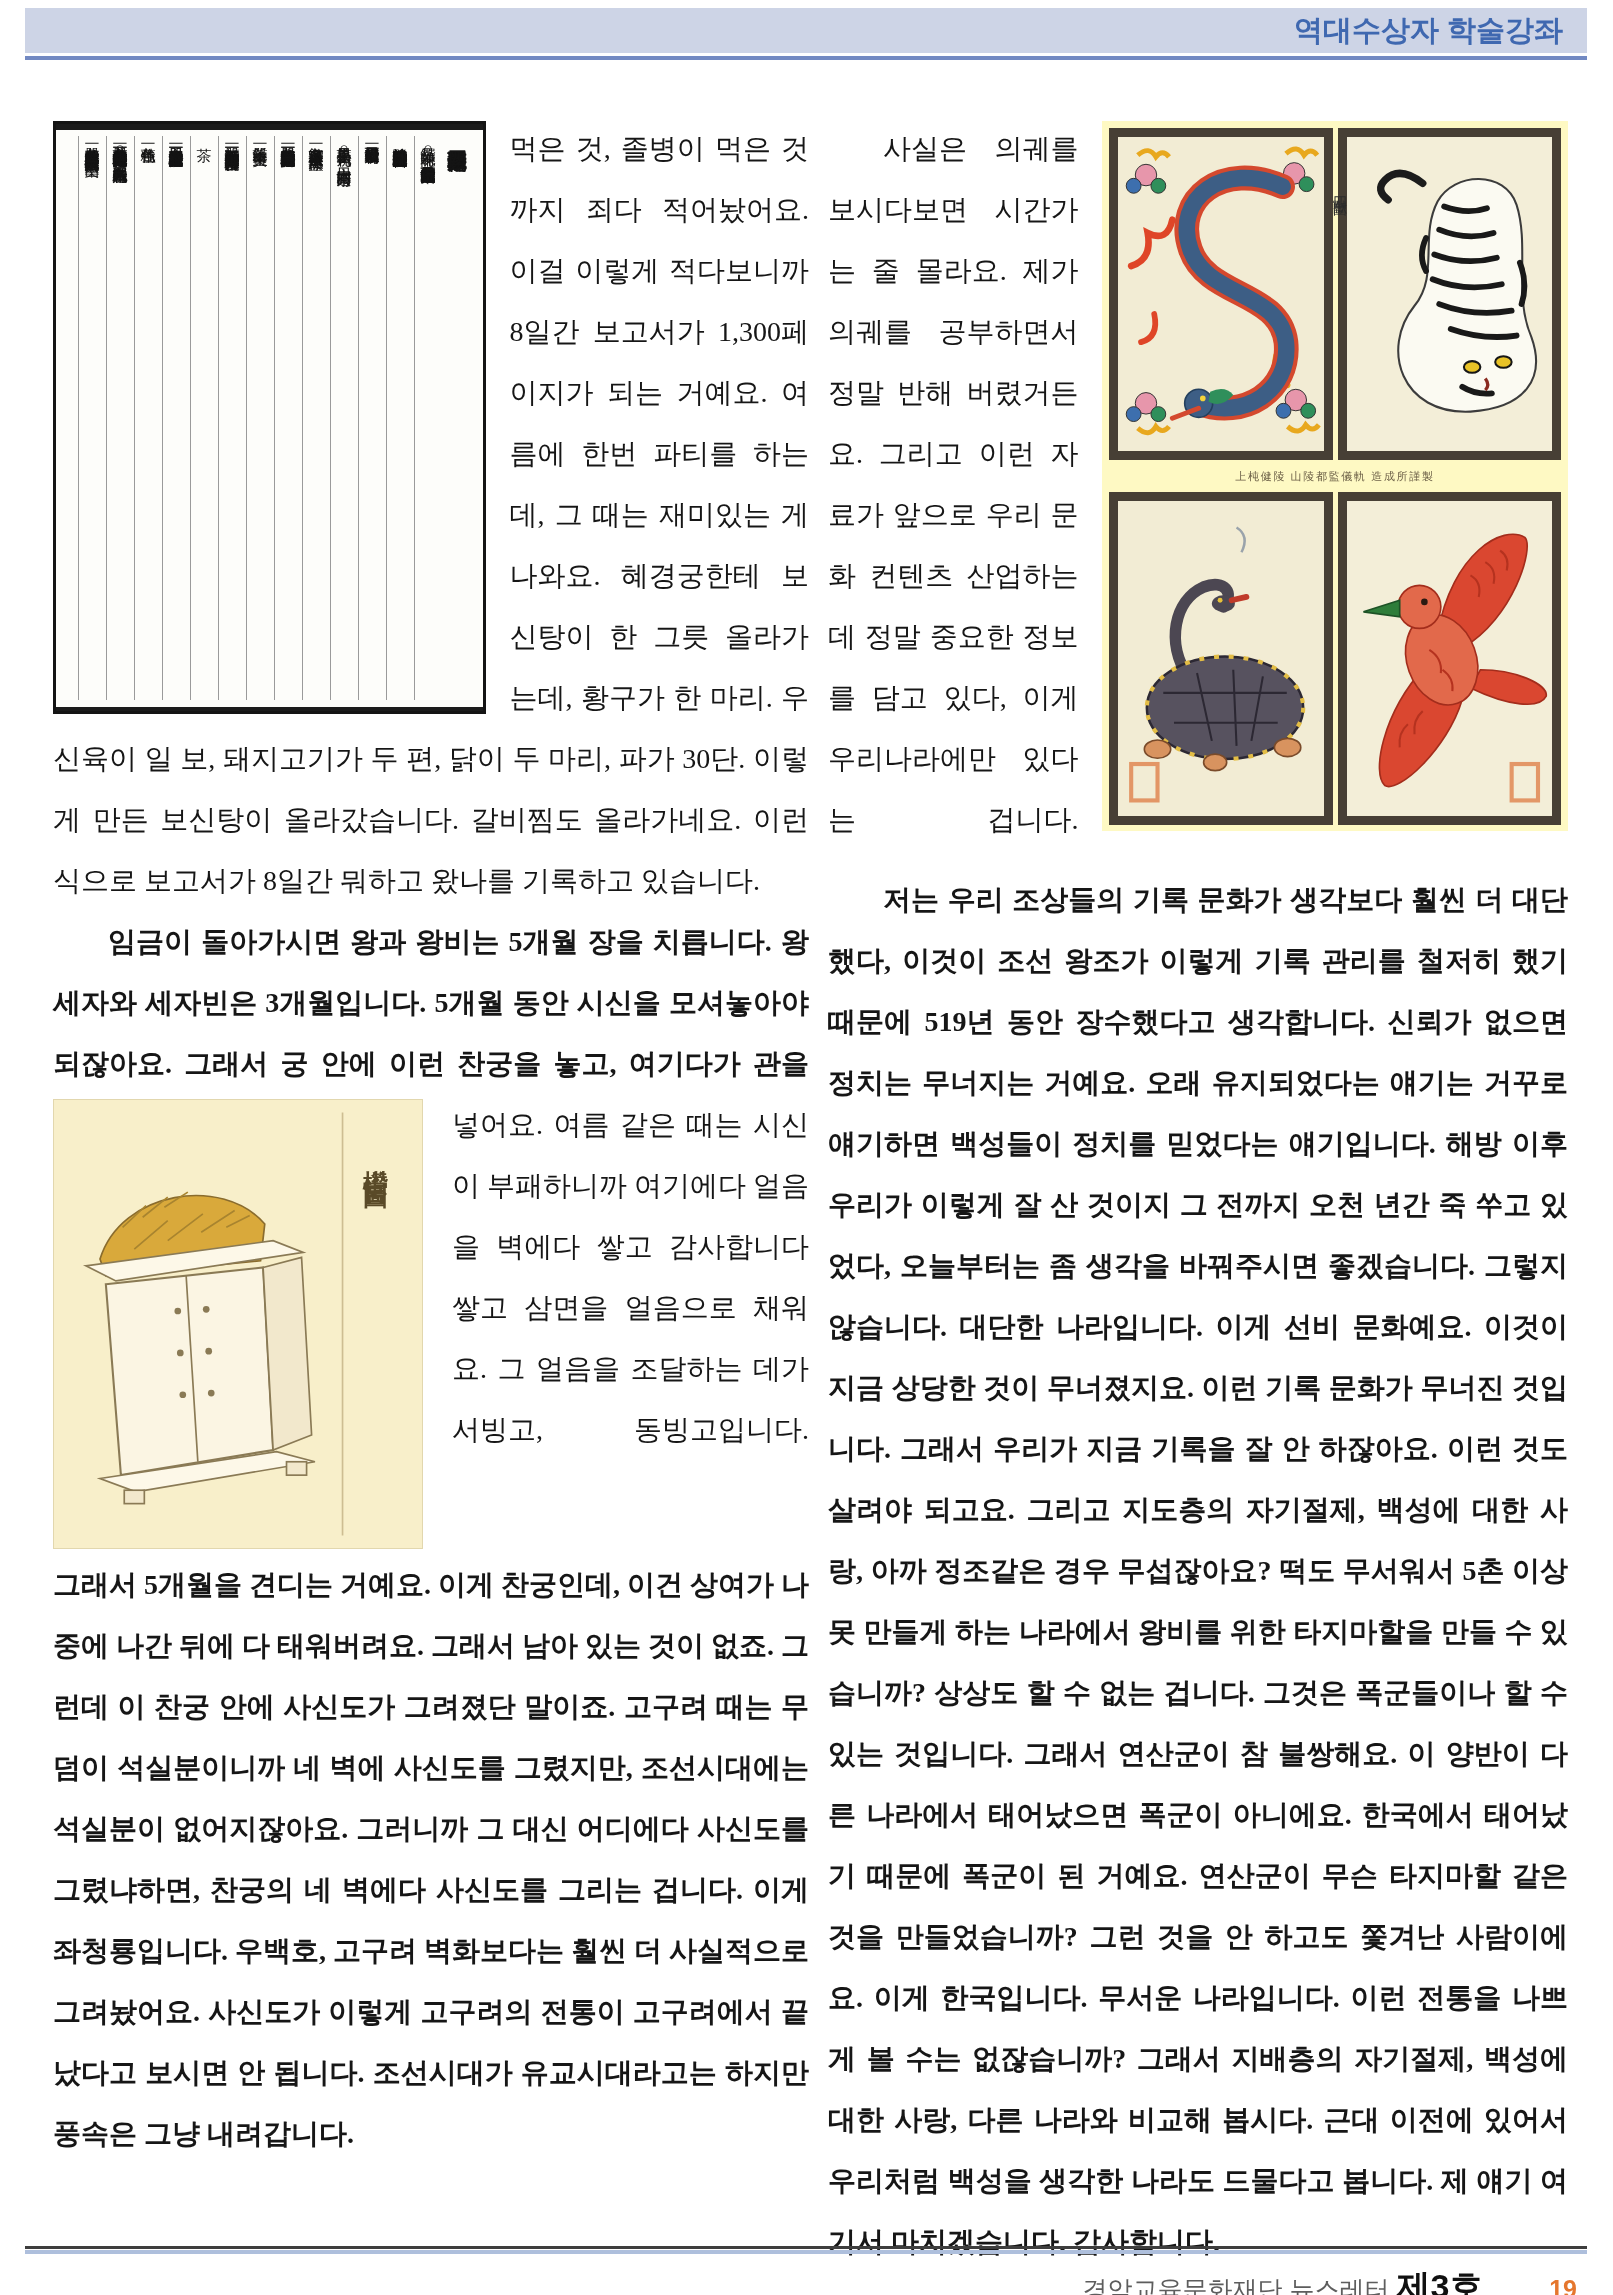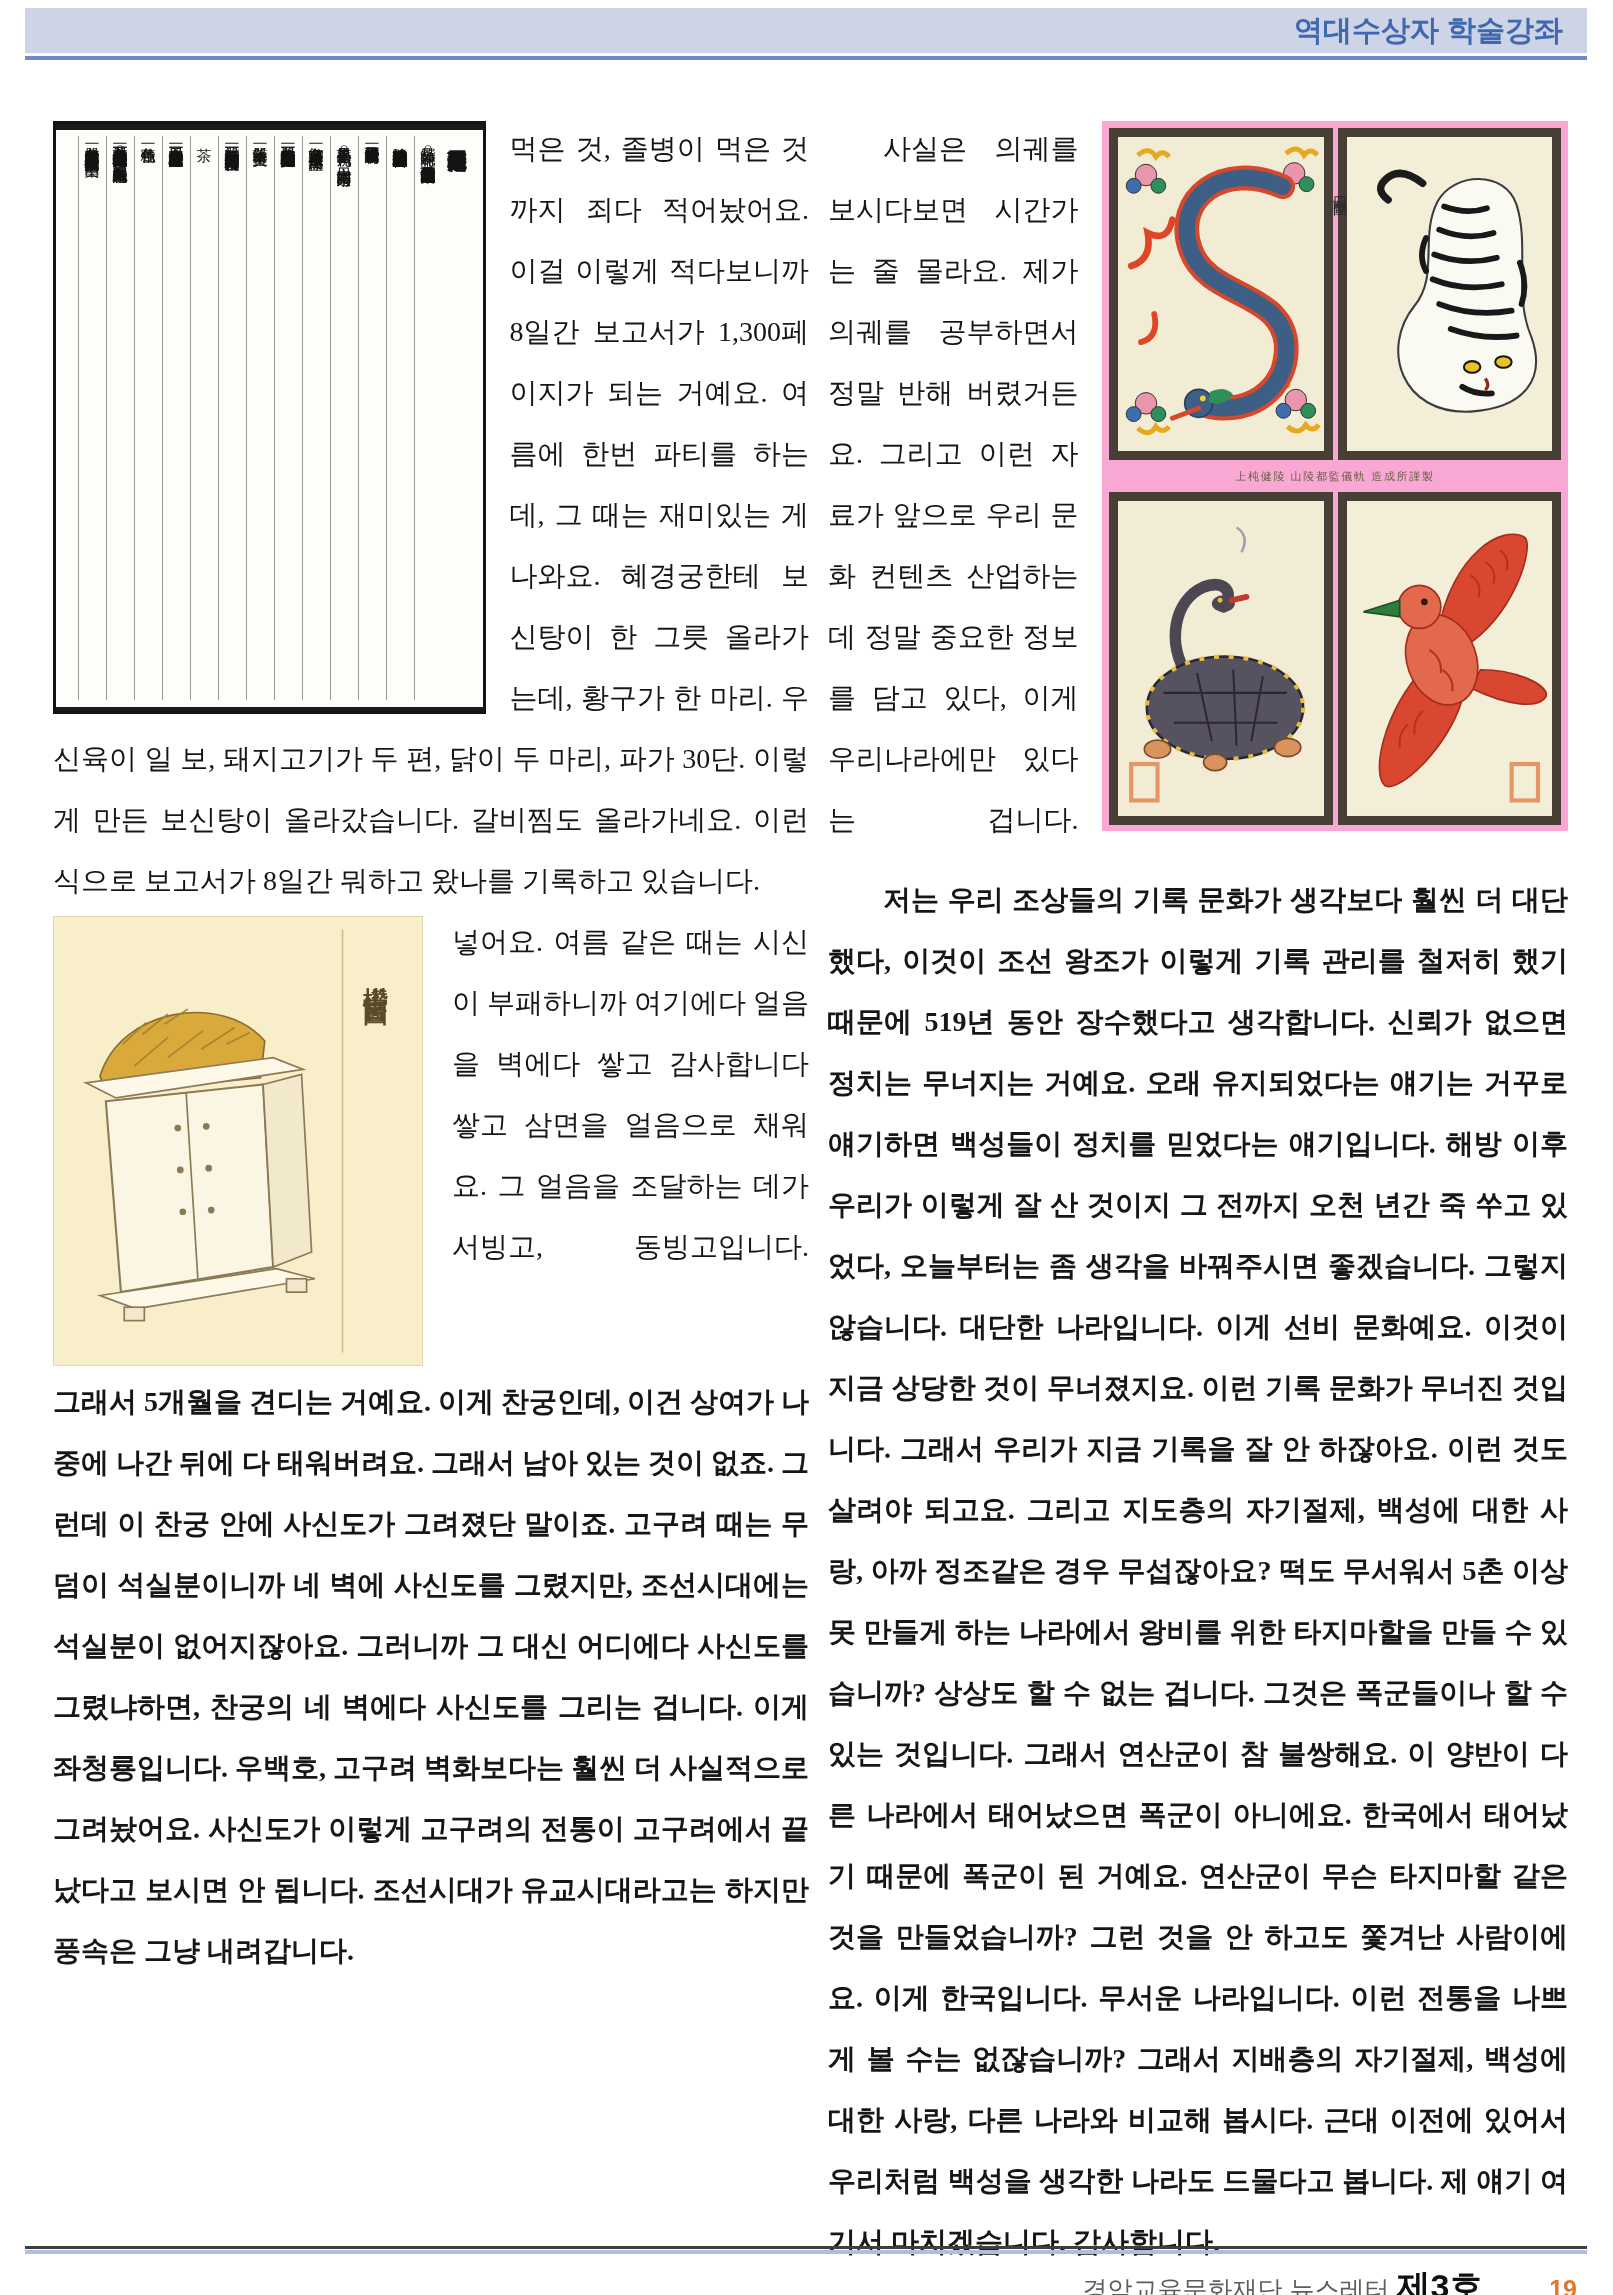--- a/index.html
+++ b/index.html
@@ -24,21 +24,21 @@
   
   .book-fig{float:left;width:433px;height:593px;margin:3.4px 23.5px 6.7px 0;background:#fdfdfa;
         border:3.4px solid #141414;box-sizing:border-box;padding:11.8px 8.4px;position:relative;}
   .book-fig::before{content:"";position:absolute;left:0;top:0;right:0;height:5.9px;background:#1b1b1b;}
   .book-fig::after{content:"";position:absolute;left:0;bottom:0;right:0;height:4.2px;background:#1b1b1b;}
   .book-cols{writing-mode:vertical-rl;height:100%;width:100%;overflow:hidden;color:#141414;}
   .bcol{margin:0 2.5px;padding:0 2.5px;font-size:15px;line-height:1.3;border-left:0.8px solid #9a9a9a;}
   .bcol-title{font-size:19.3px;font-weight:700;border-left:none;}
 
   
-  .sasindo-fig{float:right;width:466px;height:710px;margin:3.4px 0 8.4px 23.5px;background:#f9a8d4;
+  .sasindo-fig{float:right;width:466px;height:710px;margin:3.4px 0 8.4px 23.5px;background:#fef9c3;
         box-sizing:border-box;padding:6.7px;position:relative;}
   .sasindo-grid{display:grid;width:100%;height:100%;grid-template-columns:1fr 1fr;
         grid-template-rows:1fr 22px 1fr;gap:5px;}
   .panel{position:relative;border:9.2px solid #473f35;background:#f2ecd4;box-sizing:border-box;overflow:hidden;}
   .panel svg{position:absolute;inset:0;width:100%;height:100%;}
   .sasindo-caption{grid-column:1 / span 2;font-size:11px;color:#6b5f46;text-align:center;
         line-height:22px;letter-spacing:1.7px;}
   .sasindo-label{position:absolute;right:47%;top:9%;writing-mode:vertical-rl;font-size:14.3px;
         color:#2b2b2b;letter-spacing:3.4px;z-index:3;}
 
@@ -83,20 +83,21 @@
         <div class="bcol">麵一器 木末三升茶末五合生雉一脚黃肉三合胡椒末一夕 一錢松古三片桂皮末一兩</div>
         <div class="bcol">茶</div>
         <div class="bcol">食果一器 高五寸眞末一斗眞油淸各四升乾薑末五分桂皮末五夕砂糖一圓</div>
         <div class="bcol">各色強精一</div>
         <div class="bcol">各色茶食一器 高四寸黃栗黑荏子松花七合眞油各一升五合細乾飯實栢子各一升芝草二兩○回程時各色乾絲果所入粘米五</div>
         <div class="bcol">各色糖一器 高四寸八寶糖門冬糖玉春糖人蔘糖各二 脂三梡淸一升六合五味子三合 器 山藥</div>
       </div>
     </div>
     <p class="body">먹은 것, 졸병이 먹은 것까지 죄다 적어놨어요. 이걸 이렇게 적다보니까 8일간 보고서가 1,300페이지가 되는 거예요. 여름에 한번 파티를 하는데, 그 때는 재미있는 게 나와요. 혜경궁한테 보신탕이 한 그릇 올라가는데, 황구가 한 마리. 우신육이 일 보, 돼지고기가 두 편, 닭이 두 마리, 파가 30단. 이렇게 만든 보신탕이 올라갔습니다. 갈비찜도 올라가네요. 이런 식으로 보고서가 8일간 뭐하고 왔나를 기록하고 있습니다.</p>
 
+    <p class="body indent mt jlast clear">임금이 돌아가시면 왕과 왕비는 5개월 장을 치릅니다. 왕세자와 세자빈은 3개월입니다. 5개월 동안 시신을 모셔놓아야 되잖아요. 그래서 궁 안에 이런 찬궁을 놓고, 여기다가 관을</p>
 
     <div>
       <div class="coffin-fig">
         <svg viewBox="0 0 440 535" preserveAspectRatio="none">
           <rect width="440" height="535" fill="#f8efca"></rect>
           <line x1="345" y1="15" x2="345" y2="520" stroke="#cdbd92" stroke-width="2"></line>
           <path d="M55,190 C80,108 202,90 252,148 L247,192 L62,210 Z" fill="#d9a93b" stroke="#8a6c2e" stroke-width="2"></path>
           <path d="M82,152 l28,-26 M106,140 l30,-24 M132,128 l28,-18 M96,178 l40,-34 M136,168 l42,-32 M176,158 l40,-26 M206,152 l28,-14" stroke="#a8842f" stroke-width="2" fill="none"></path>
           <polygon points="38,198 262,168 298,182 74,216" fill="#fdf8e8" stroke="#8a7a55" stroke-width="2"></polygon>
           <polygon points="62,220 250,200 262,418 80,448" fill="#fbf5e3" stroke="#8a7a55" stroke-width="2.5"></polygon>

